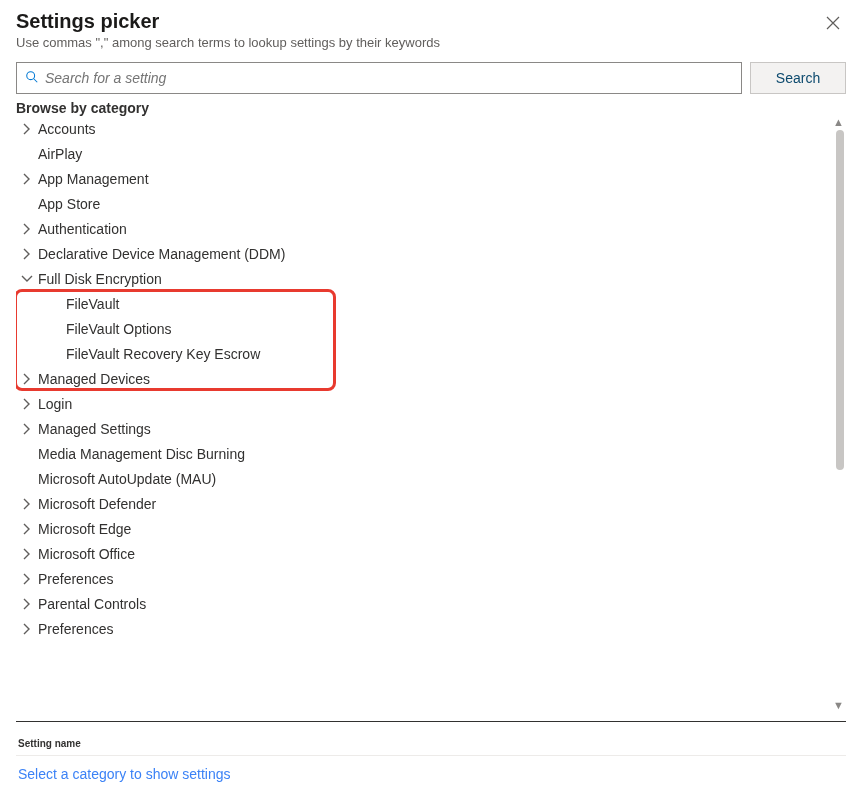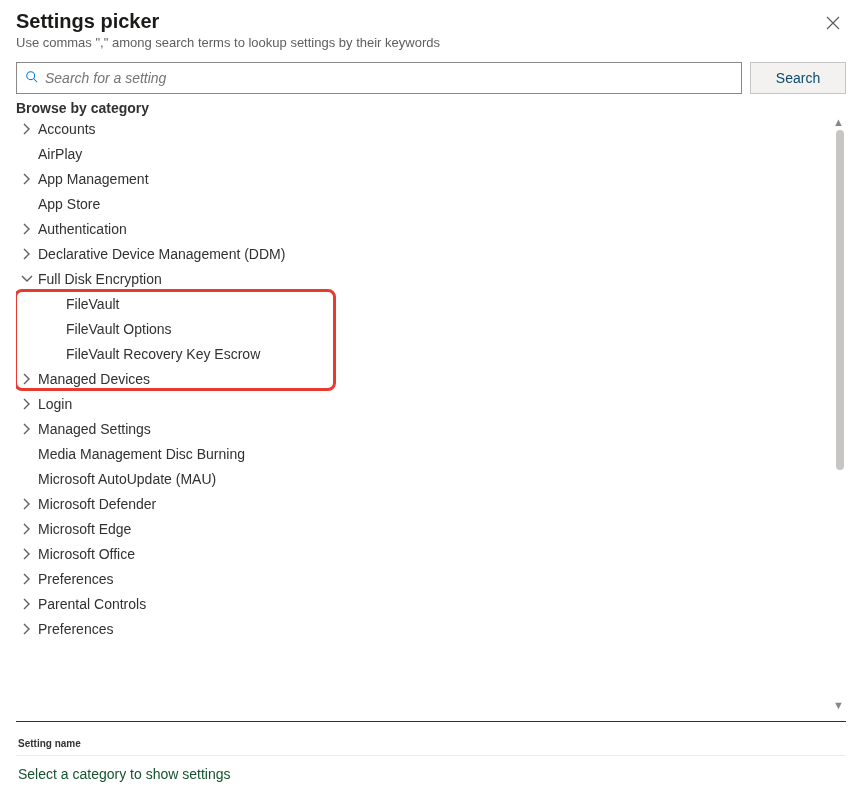--- a/index.html
+++ b/index.html
@@ -148,21 +148,21 @@
       font-weight: 600;
       font-size: 10px;
       padding: 6px 2px;
     }
     .thin-divider {
       border: none;
       border-top: 1px solid #edebe9;
     }
     .setting-empty {
       font-size: 14px;
-      color: #14532d;
+      color: #3b82f6;
       padding: 10px 2px;
     }
   </style>
 </head>
 <body>
 
 <div class="panel">
 
   <div class="header-row">
     <div>

